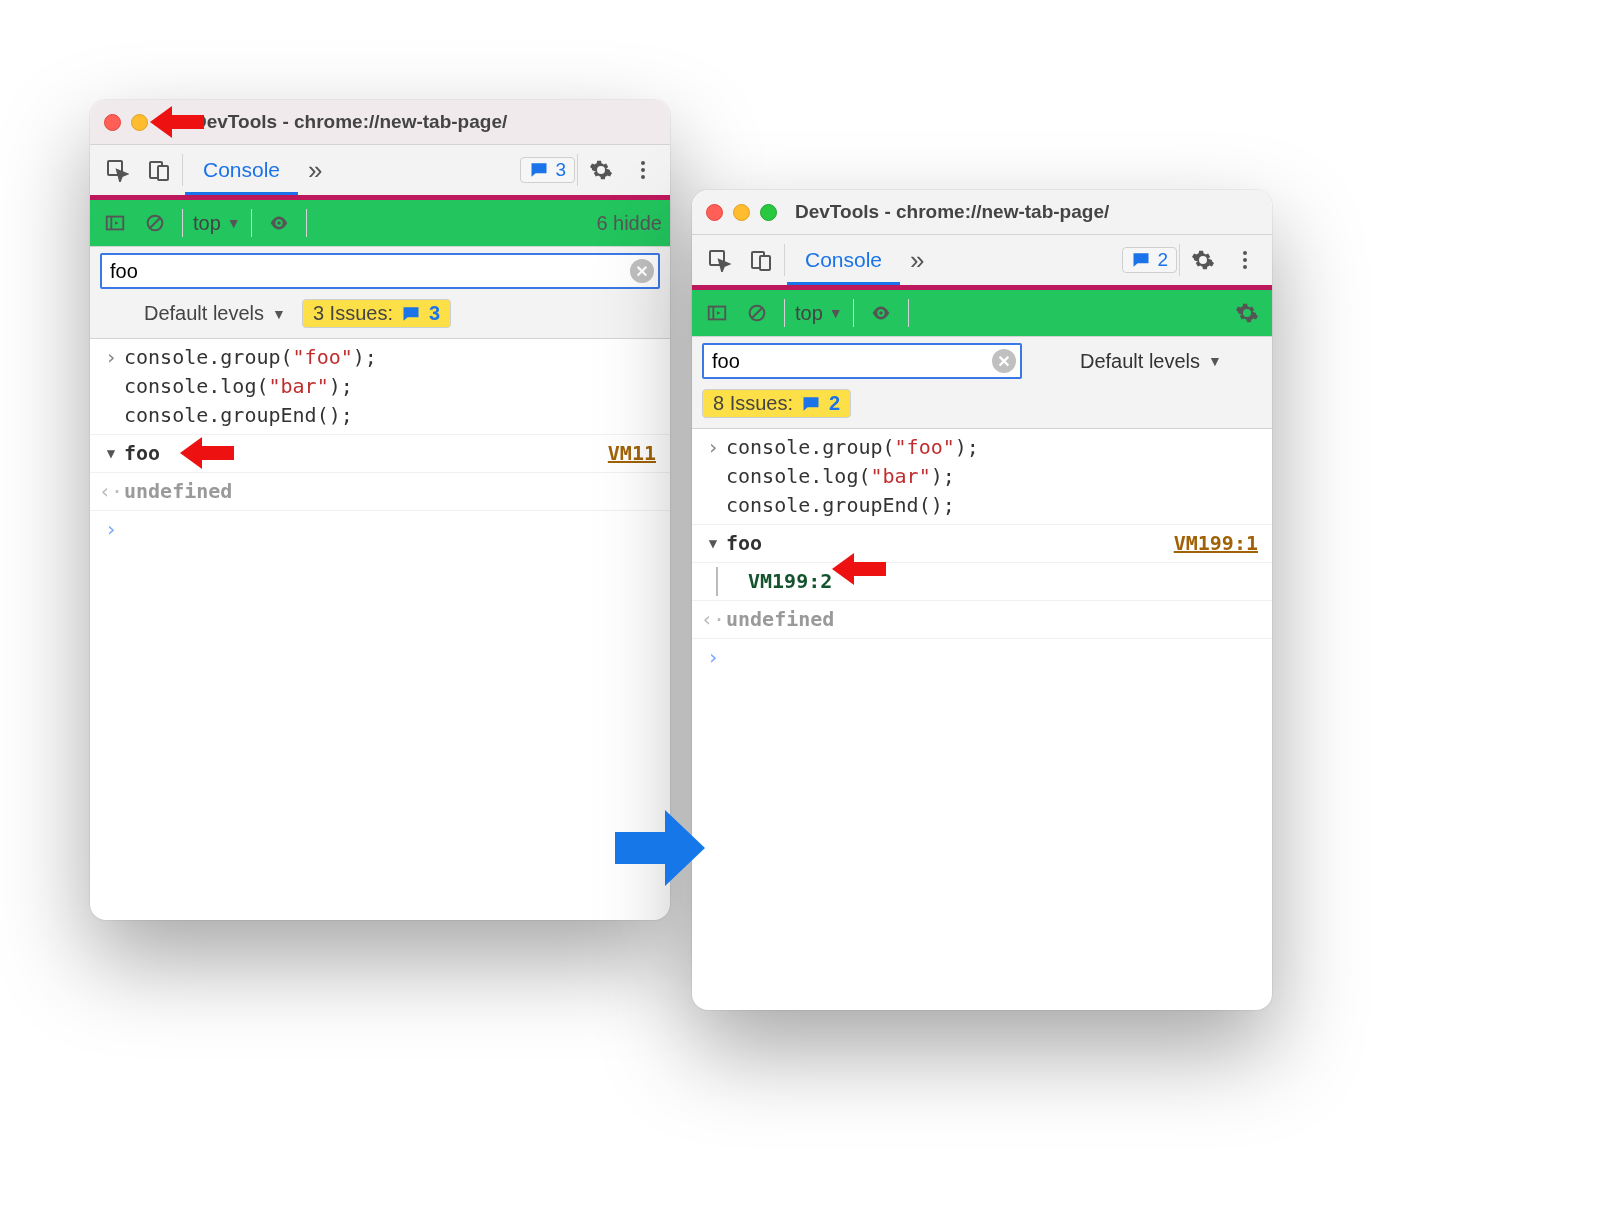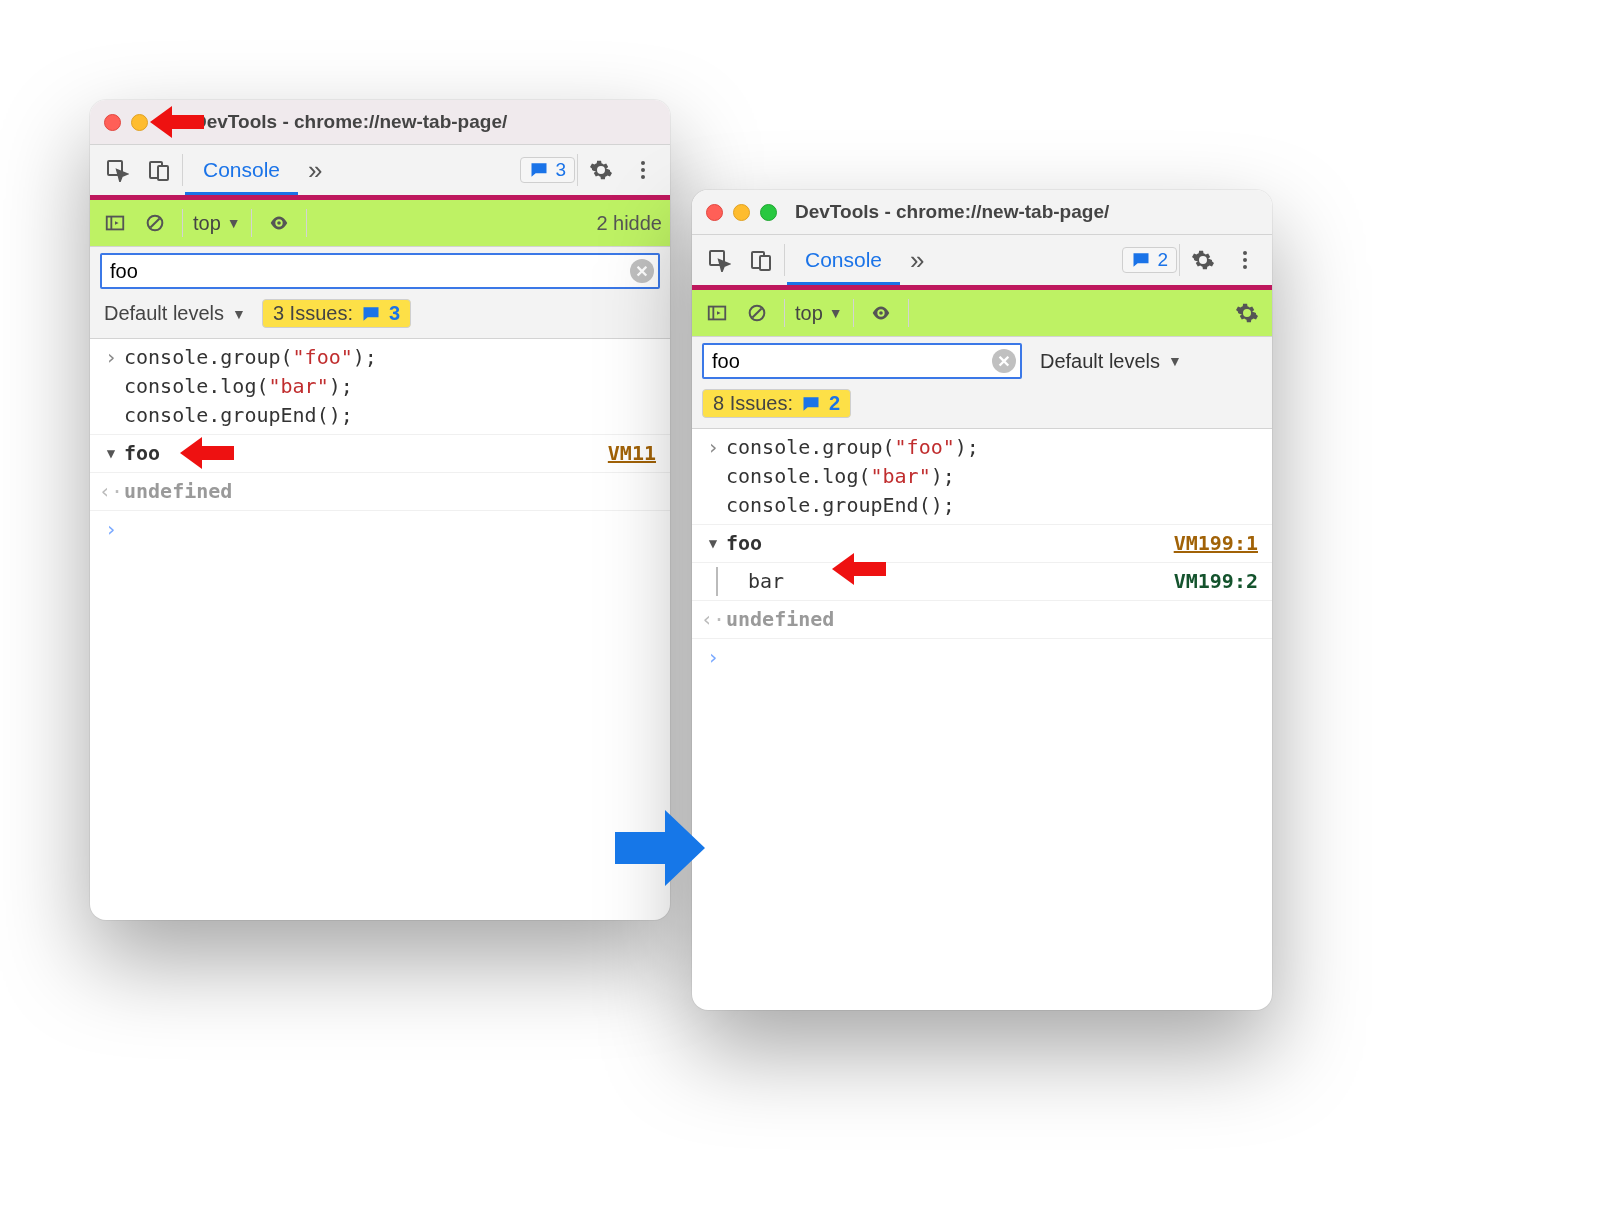--- a/index.html
+++ b/index.html
@@ -94,21 +94,21 @@
     font-weight:500;
   }
   .issues-pill svg { width:20px; height:20px; }
 
   
   .subbar {
     display:flex;
     align-items:center;
     height:46px;
     border-bottom: 1px solid #d3d3d3;
-    background:#bef264;
+    background:#22c55e;
     padding: 0 8px;
     gap: 6px;
     font-size: 20px;
     color:#444;
   }
   .subbar .sep { width:1px; height:28px; background:#d3d3d3; margin:0 4px; }
   .sb-btn {
     width:34px; height:34px;
     display:flex; align-items:center; justify-content:center;
     color:#555;
@@ -156,21 +156,21 @@
     font-size: 20px;
     color: #444;
   }
   .chip {
     display:flex; align-items:center; gap:8px;
     background:#fde047;
     border:1px solid #cfcfcf;
     border-radius:4px;
     padding: 2px 10px;
   }
-  .chip.flat { background: transparent; border: none; padding: 2px 4px; }
+  .chip.flat { background: transparent; border: none; padding: 2px 4px; margin-left: 40px; }
   .chip .bluecount { color:#1a73e8; font-weight:600; }
   .chip svg { width:20px; height:20px; }
 
   
   .console {
     font-family: Menlo, Consolas, monospace;
     font-size: 20px;
     line-height: 1.45;
   }
   .c-row {
@@ -325,21 +325,21 @@
         <span class="tri-down">▼</span>
       </div>
       <div class="sep"></div>
       <div class="sb-btn">
         <svg viewBox="0 0 24 24" fill="currentColor">
             <path d="M12 5c-5.5 0-9 7-9 7s3.5 7 9 7 9-7 9-7-3.5-7-9-7zm0 11a4 4 0 110-8 4 4 0 010 8zm0-6a2 2 0 100 4 2 2 0 000-4z"></path>
           </svg>
       </div>
       <div class="sep"></div>
       <div class="gap-grow"></div>
-      <span style="color:#555;">2 hidde</span>
+      <span style="color:#555;">6 hidde</span>
     </div>
 
     <div class="filterrow">
       <div class="filter-field" style="width: 100%;">
         <input style="width: 100%;" value="foo">
         <div class="filter-clear">✕</div>
       </div>
       <div class="red-arrow" style="left: 60px; top: 4px;">
         <svg viewBox="0 0 54 36">
             <path fill="#e11" d="M0 18 L22 2 L22 11 L54 11 L54 25 L22 25 L22 34 Z"></path>
@@ -515,21 +515,20 @@
 
       <div class="group-head" style="position:relative;">
         <div class="disclose">▼</div>
         <div class="label">foo</div>
         <div class="spacer"></div>
         <span class="c-link">VM199:1</span>
       </div>
 
       <div class="group-child" style="position:relative;">
         <div class="treebar"></div>
-        <div class="txt">bar</div>
         <div class="red-arrow" style="left: 140px; top: -12px;">
           <svg viewBox="0 0 54 36">
               <path fill="#e11" d="M0 18 L22 2 L22 11 L54 11 L54 25 L22 25 L22 34 Z"></path>
             </svg>
         </div>
         <span class="lnk">VM199:2</span>
       </div>
 
       <div class="c-row">
         <div class="c-gutter out">‹·</div>

